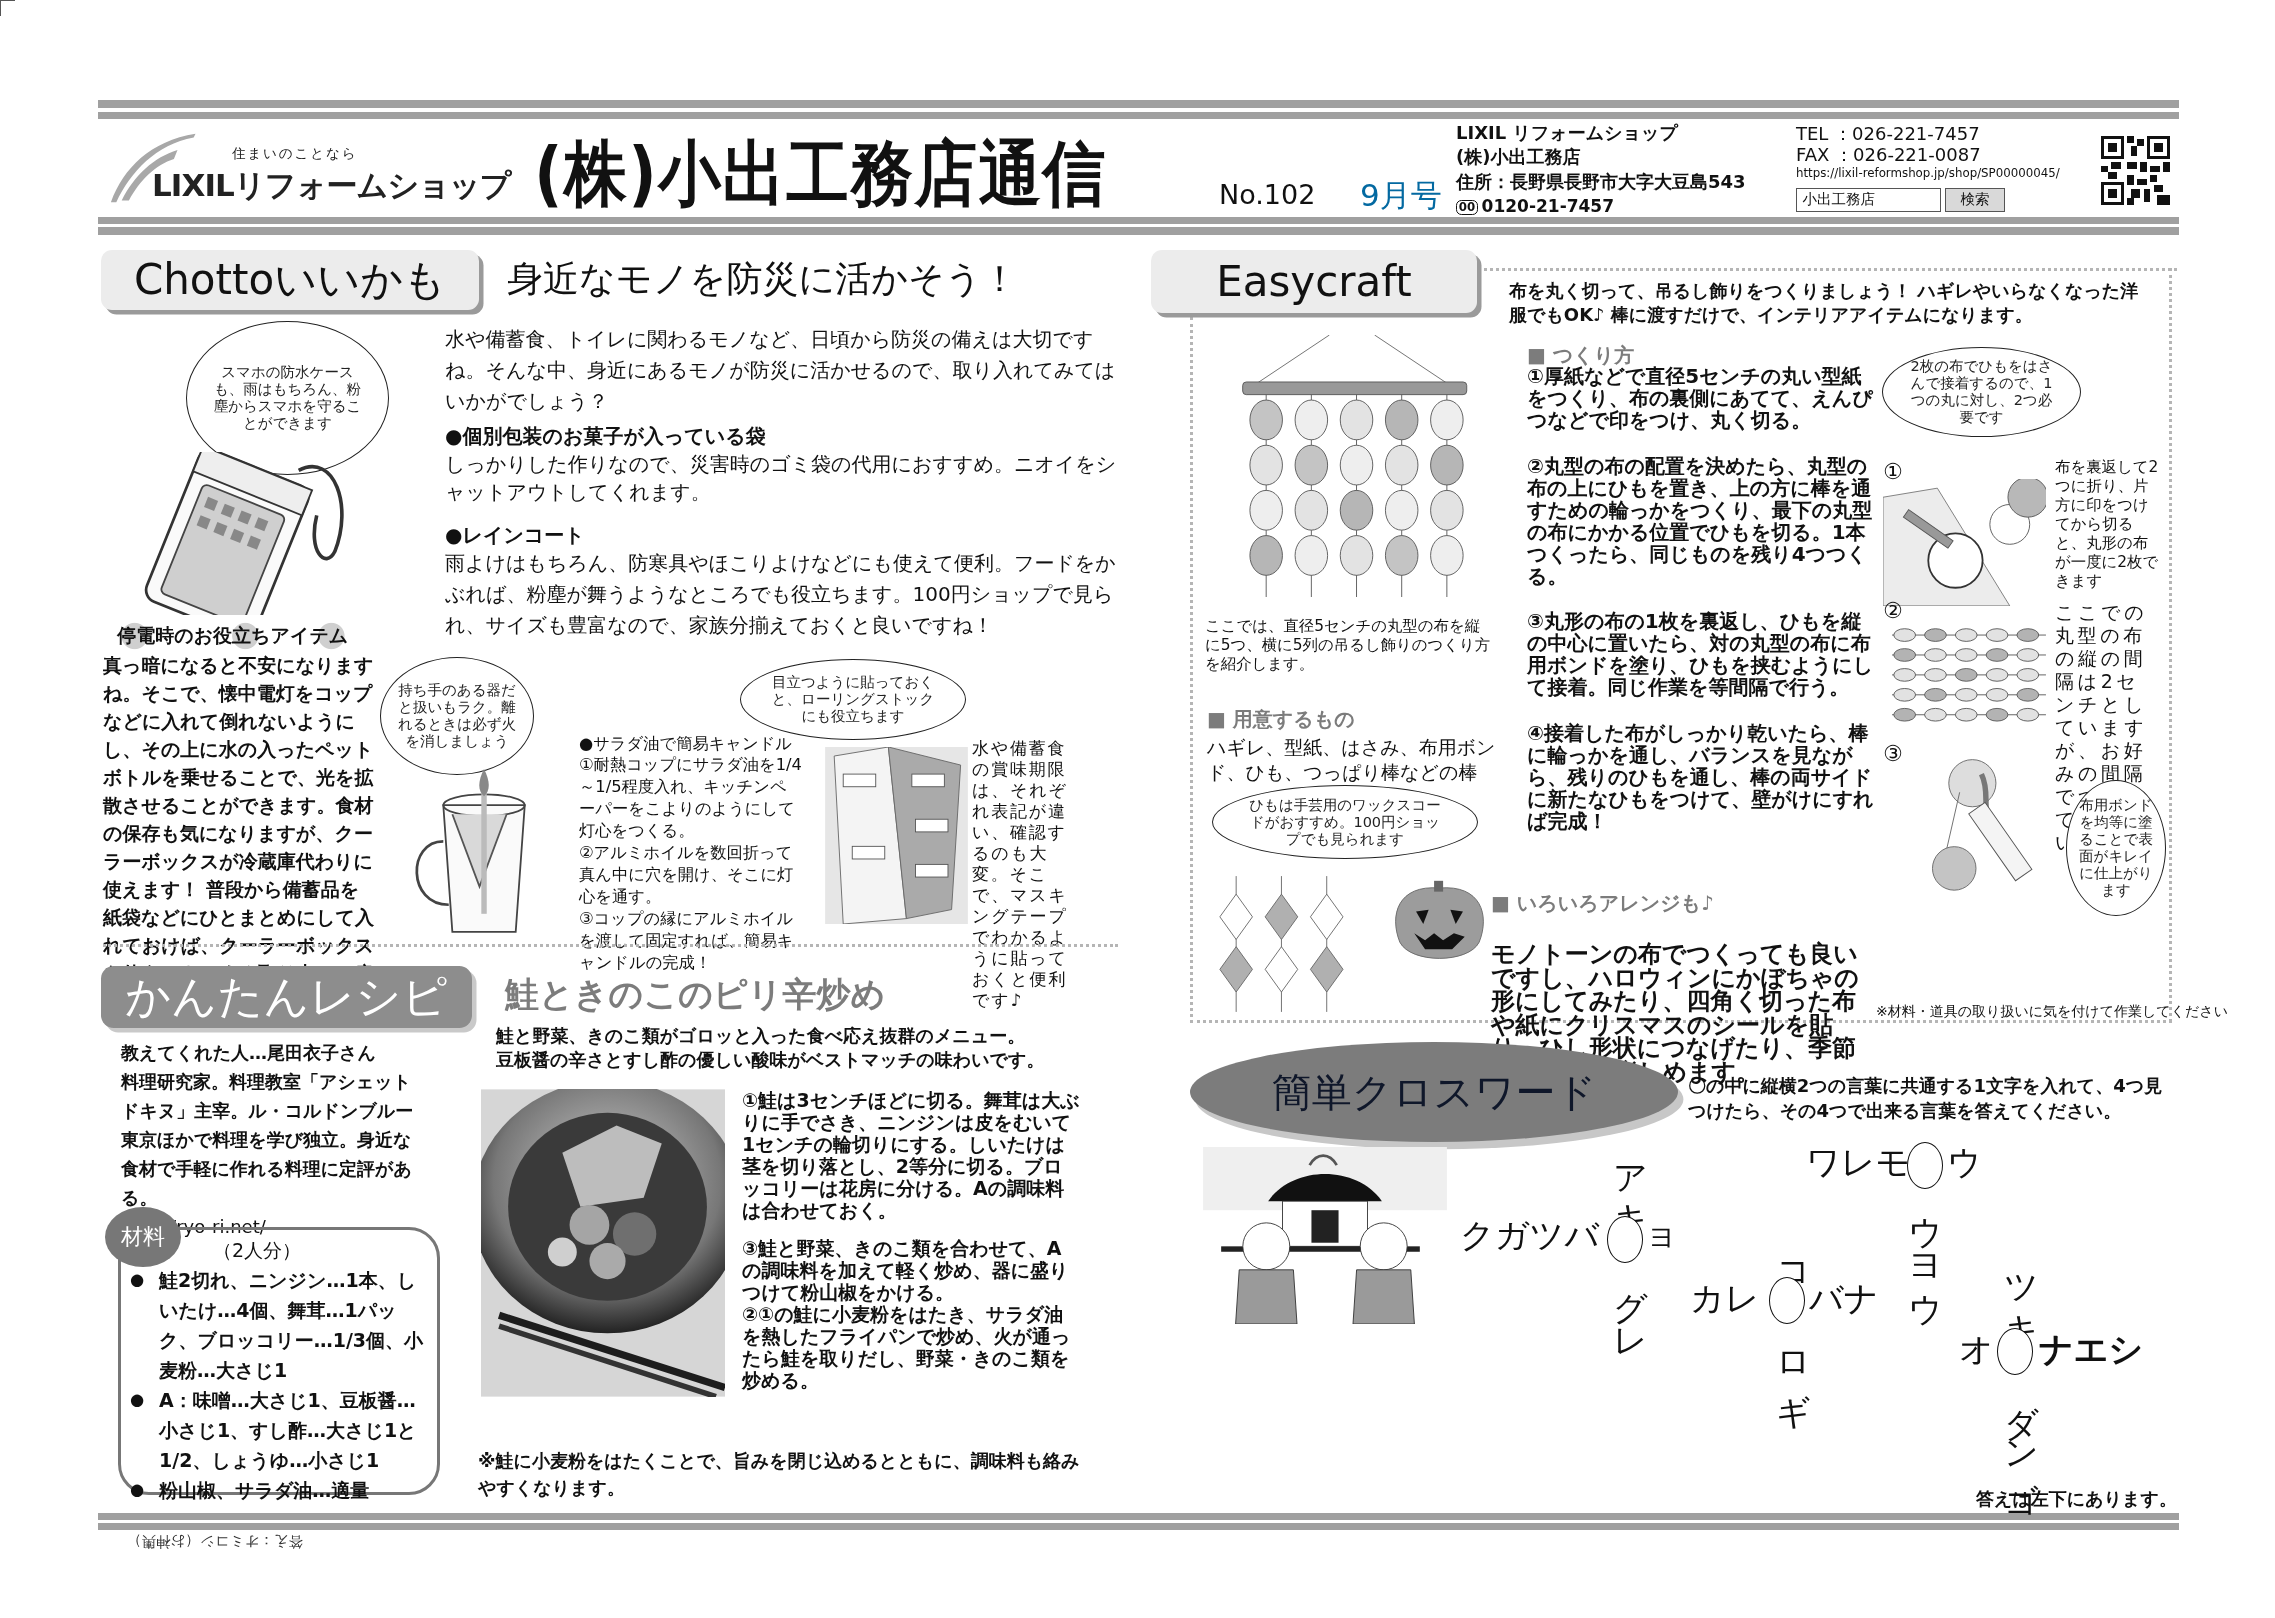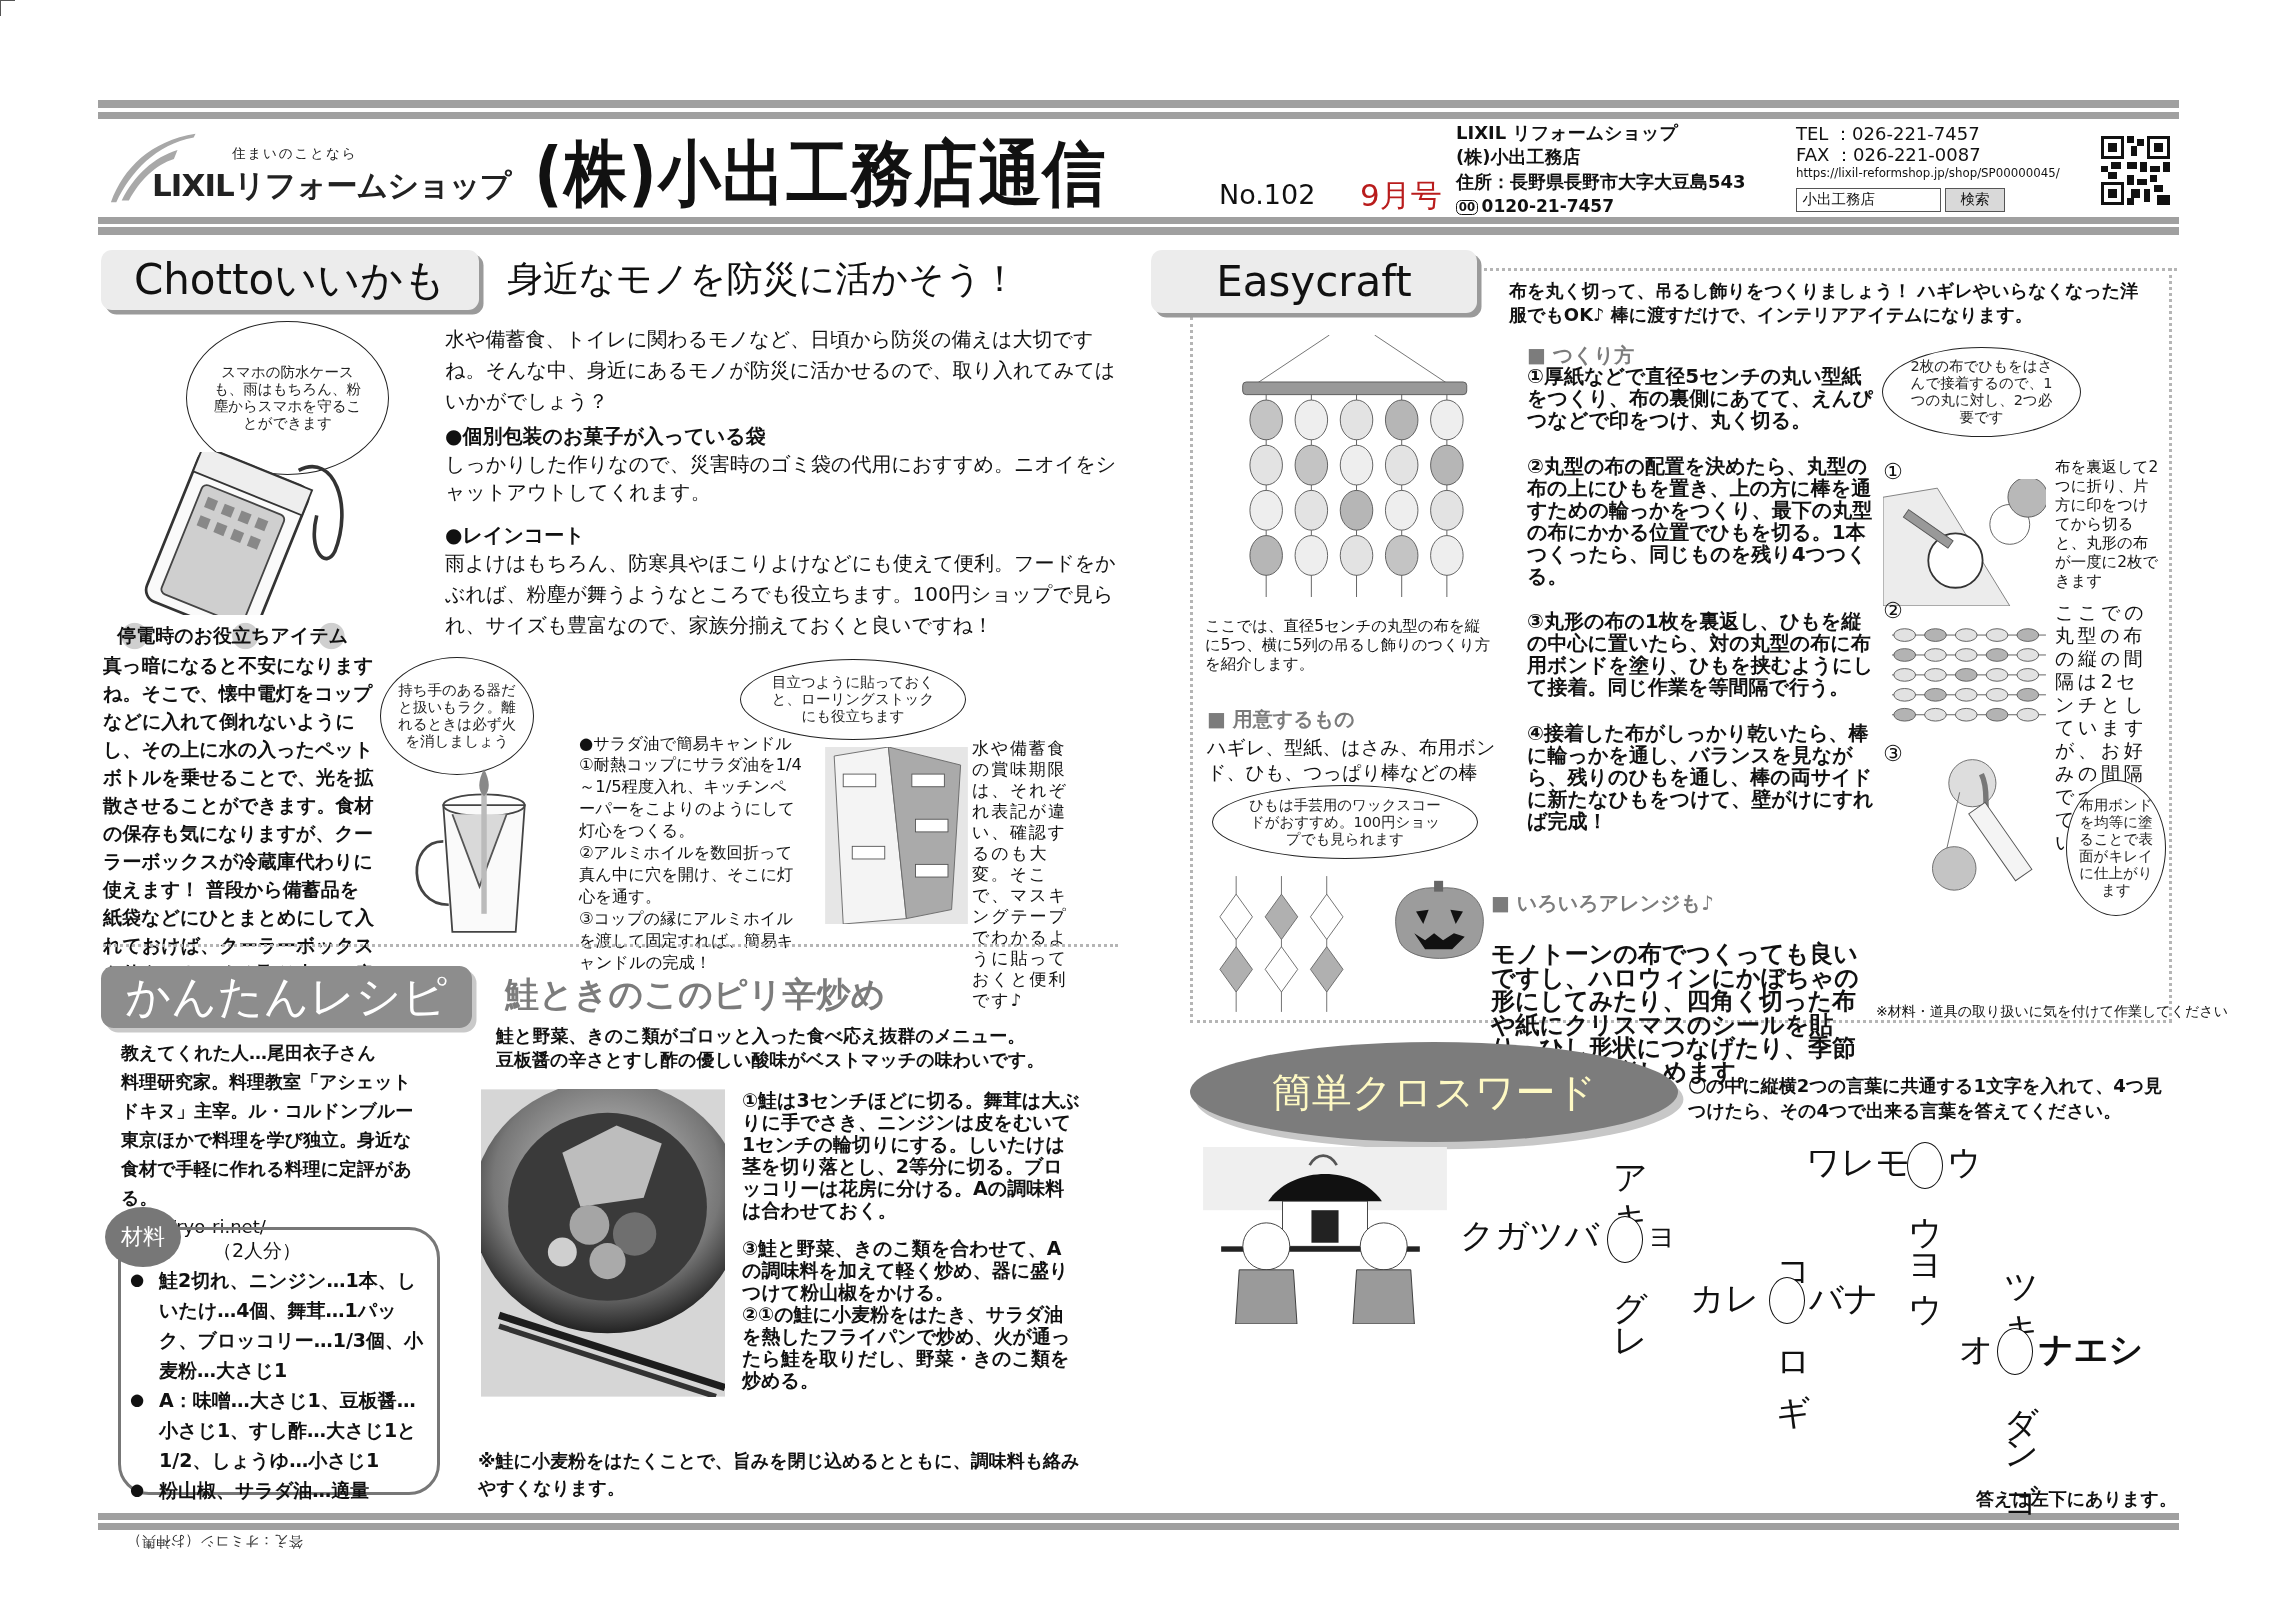--- a/index.html
+++ b/index.html
@@ -7,21 +7,21 @@
   body { position: relative; font-family: "DejaVu Sans", "Liberation Sans", sans-serif; color: #111; }
   .rule { position: absolute; background: #a0a0a0; }
   .crop-mark { position: absolute; left: 0; top: 0; width: 14.5px; height: 16.3px; border-left: 0.9px solid #555; border-top: 0.9px solid #555; }
 
   
   .logo-swoosh { position: absolute; left: 105px; top: 132px; width: 100px; height: 72px; }
   .logo-tag { position: absolute; left: 232px; top: 145px; font-size: 13.6px; letter-spacing: 1.8px; color: #222; }
   .logo-name { position: absolute; left: 152px; top: 165px; font-size: 31px; font-weight: bold; color: #222; letter-spacing: -0.9px; }
   .title-main { position: absolute; left: 534px; top: 127px; font-size: 71px; font-weight: bold; letter-spacing: 1.8px; color: #111; transform: scaleX(0.88); transform-origin: left; }
   .issue { position: absolute; left: 1219px; top: 179px; font-size: 27px; color: #111; }
-  .month { position: absolute; left: 1360px; top: 175px; font-size: 31px; color: #b91c1c; }
+  .month { position: absolute; left: 1360px; top: 175px; font-size: 31px; color: #0369a1; }
   .shop-info { position: absolute; left: 1456px; top: 121px; font-size: 18px; line-height: 24.4px; font-weight: bold; color: #111; }
   .free-dial { display: inline-block; font-size: 11.8px; border: 1.8px solid #111; border-radius: 5.4px; padding: 0 1.8px; margin-right: 3.6px; line-height: 12.7px; vertical-align: middle; }
   .contact { position: absolute; left: 1796px; top: 123px; font-size: 18px; line-height: 21px; color: #111; }
   .url { position: absolute; left: 1796px; top: 166px; font-size: 11.8px; color: #111; }
   .search-box { position: absolute; left: 1796px; top: 188px; width: 145px; height: 23.5px; border: 0.9px solid #555; font-size: 14.5px; padding: 1.8px 5.4px; background: #fff; font-family: "DejaVu Sans", sans-serif; color: #111; }
   .search-btn { position: absolute; left: 1945px; top: 188px; width: 60px; height: 23.5px; border: 0.9px solid #555; background: #d9d9d9; font-size: 14.5px; text-align: center; line-height: 20px; color: #111; font-family: "DejaVu Sans", sans-serif; }
   .qr { position: absolute; left: 2101px; top: 136px; width: 69px; height: 69px; }
 
   
   .sec-head { position: absolute; background: #ececec; border-radius: 11px; box-shadow: 4.5px 4.5px 0 #9a9a9a; display: flex; align-items: center; justify-content: center; font-size: 42px; color: #111; }
@@ -40,21 +40,21 @@
   .dotted-v { position: absolute; border-left: 3.6px dotted #b5b5b5; }
 
   .pill-label { position: absolute; font-size: 19px; font-weight: bold; color: #111; padding: 1.8px 7.2px; background: radial-gradient(circle at 10% 50%, #cfcfcf 0 12.7px, transparent 13.6px), radial-gradient(circle at 55% 50%, #cfcfcf 0 12.7px, transparent 13.6px), radial-gradient(circle at 90% 50%, #cfcfcf 0 12.7px, transparent 13.6px); }
 
   .material-box { position: absolute; left: 118px; top: 1227px; width: 322px; height: 268px; border: 3.6px solid #777; border-radius: 31px; }
   .material-tag { position: absolute; left: 105px; top: 1207px; width: 76px; height: 60px; background: #777; border-radius: 50% 50% 50% 50%; color: #fff; font-size: 22px; display: flex; align-items: center; justify-content: center; }
   .ing-list { position: absolute; left: 130px; top: 1265px; width: 304px; font-size: 19px; line-height: 30px; color: #111; font-weight: bold; }
   .ing-list li { list-style: none; position: relative; padding-left: 29px; }
   .ing-list li::before { content: "●"; position: absolute; left: 0; top: 0; font-size: 16.3px; }
 
-  .cw-oval { position: absolute; left: 1190px; top: 1042px; width: 488px; height: 100px; background: #7c7c7c; border-radius: 50%; box-shadow: 5.4px 7.2px 0 #c7c7c7; color: #fef9c3; font-size: 40px; display: flex; align-items: center; justify-content: center; }
+  .cw-oval { position: absolute; left: 1190px; top: 1042px; width: 488px; height: 100px; background: #7c7c7c; border-radius: 50%; box-shadow: 5.4px 7.2px 0 #c7c7c7; color: #0f172a; font-size: 40px; display: flex; align-items: center; justify-content: center; }
   .cw-char { position: absolute; font-size: 34px; color: #111; line-height: 1; }
   .cw-circle { position: absolute; width: 36px; height: 47px; border: 1.8px solid #111; border-radius: 50%; background: #fff; }
 
   .mirror-answer { position: absolute; left: 127px; top: 1532px; font-size: 14.5px; color: #333; transform: rotate(180deg); }
 </style>
 </head>
 <body>
 
 <div class="crop-mark"></div>
 

